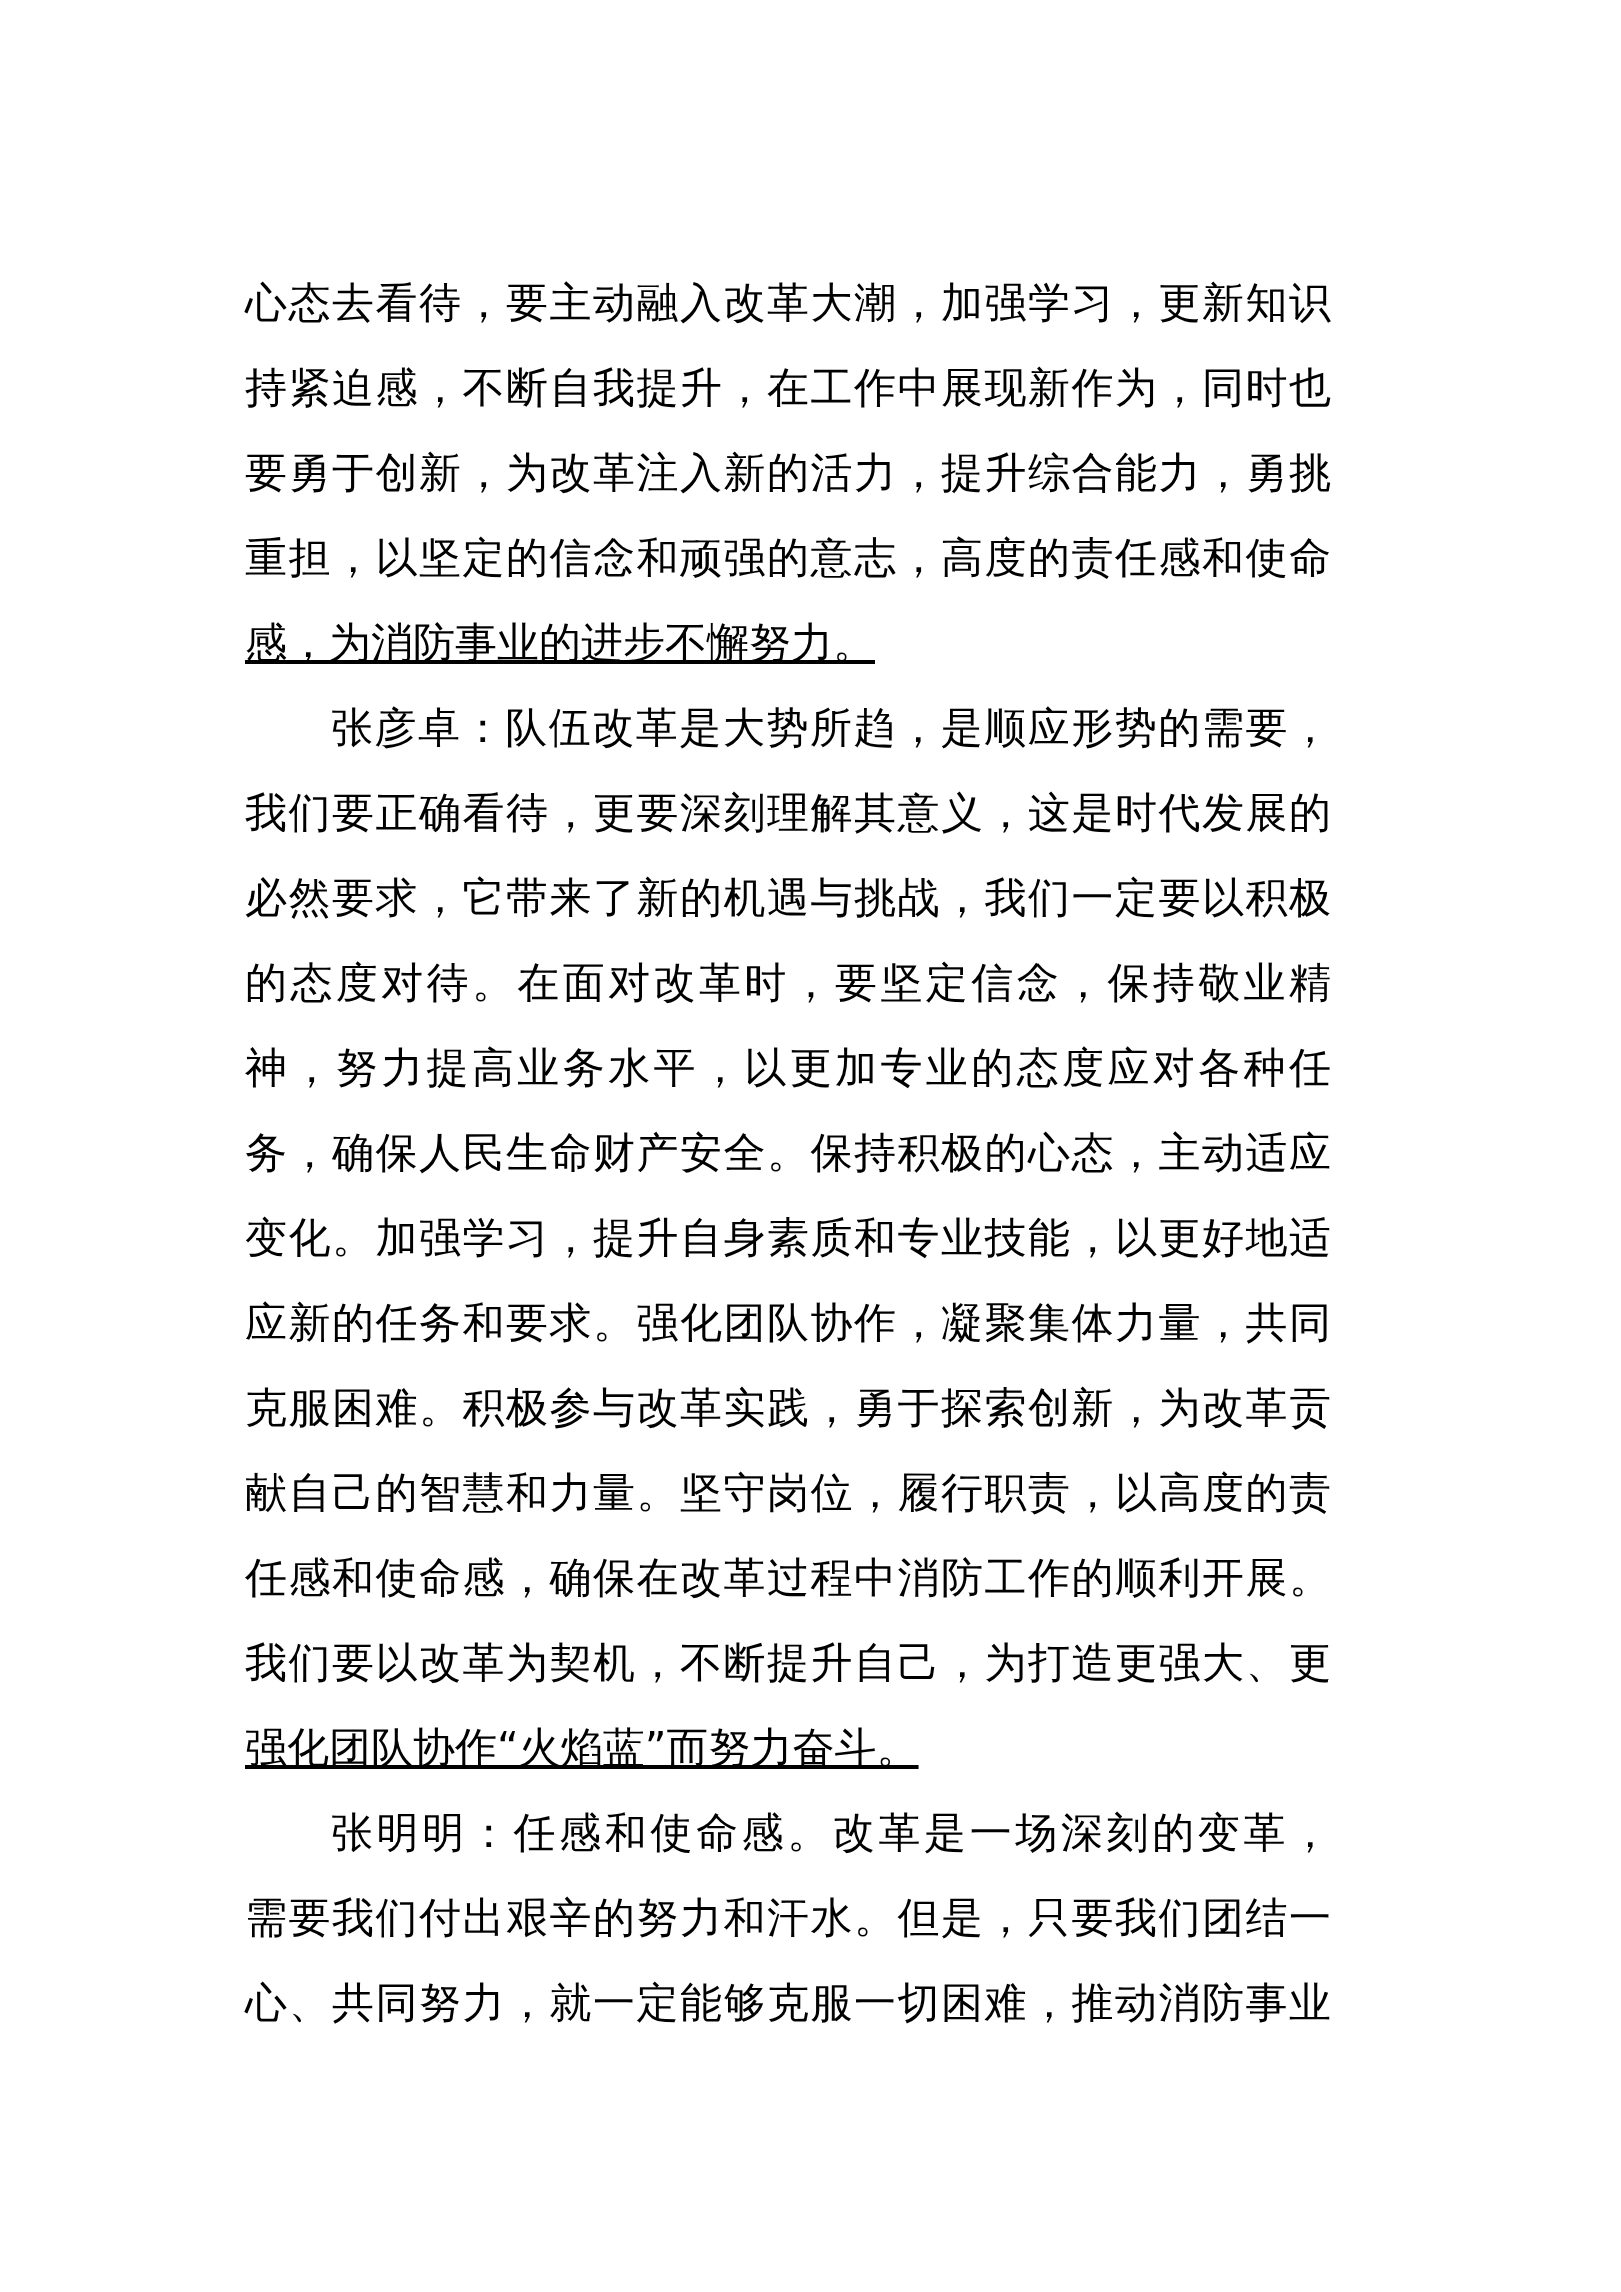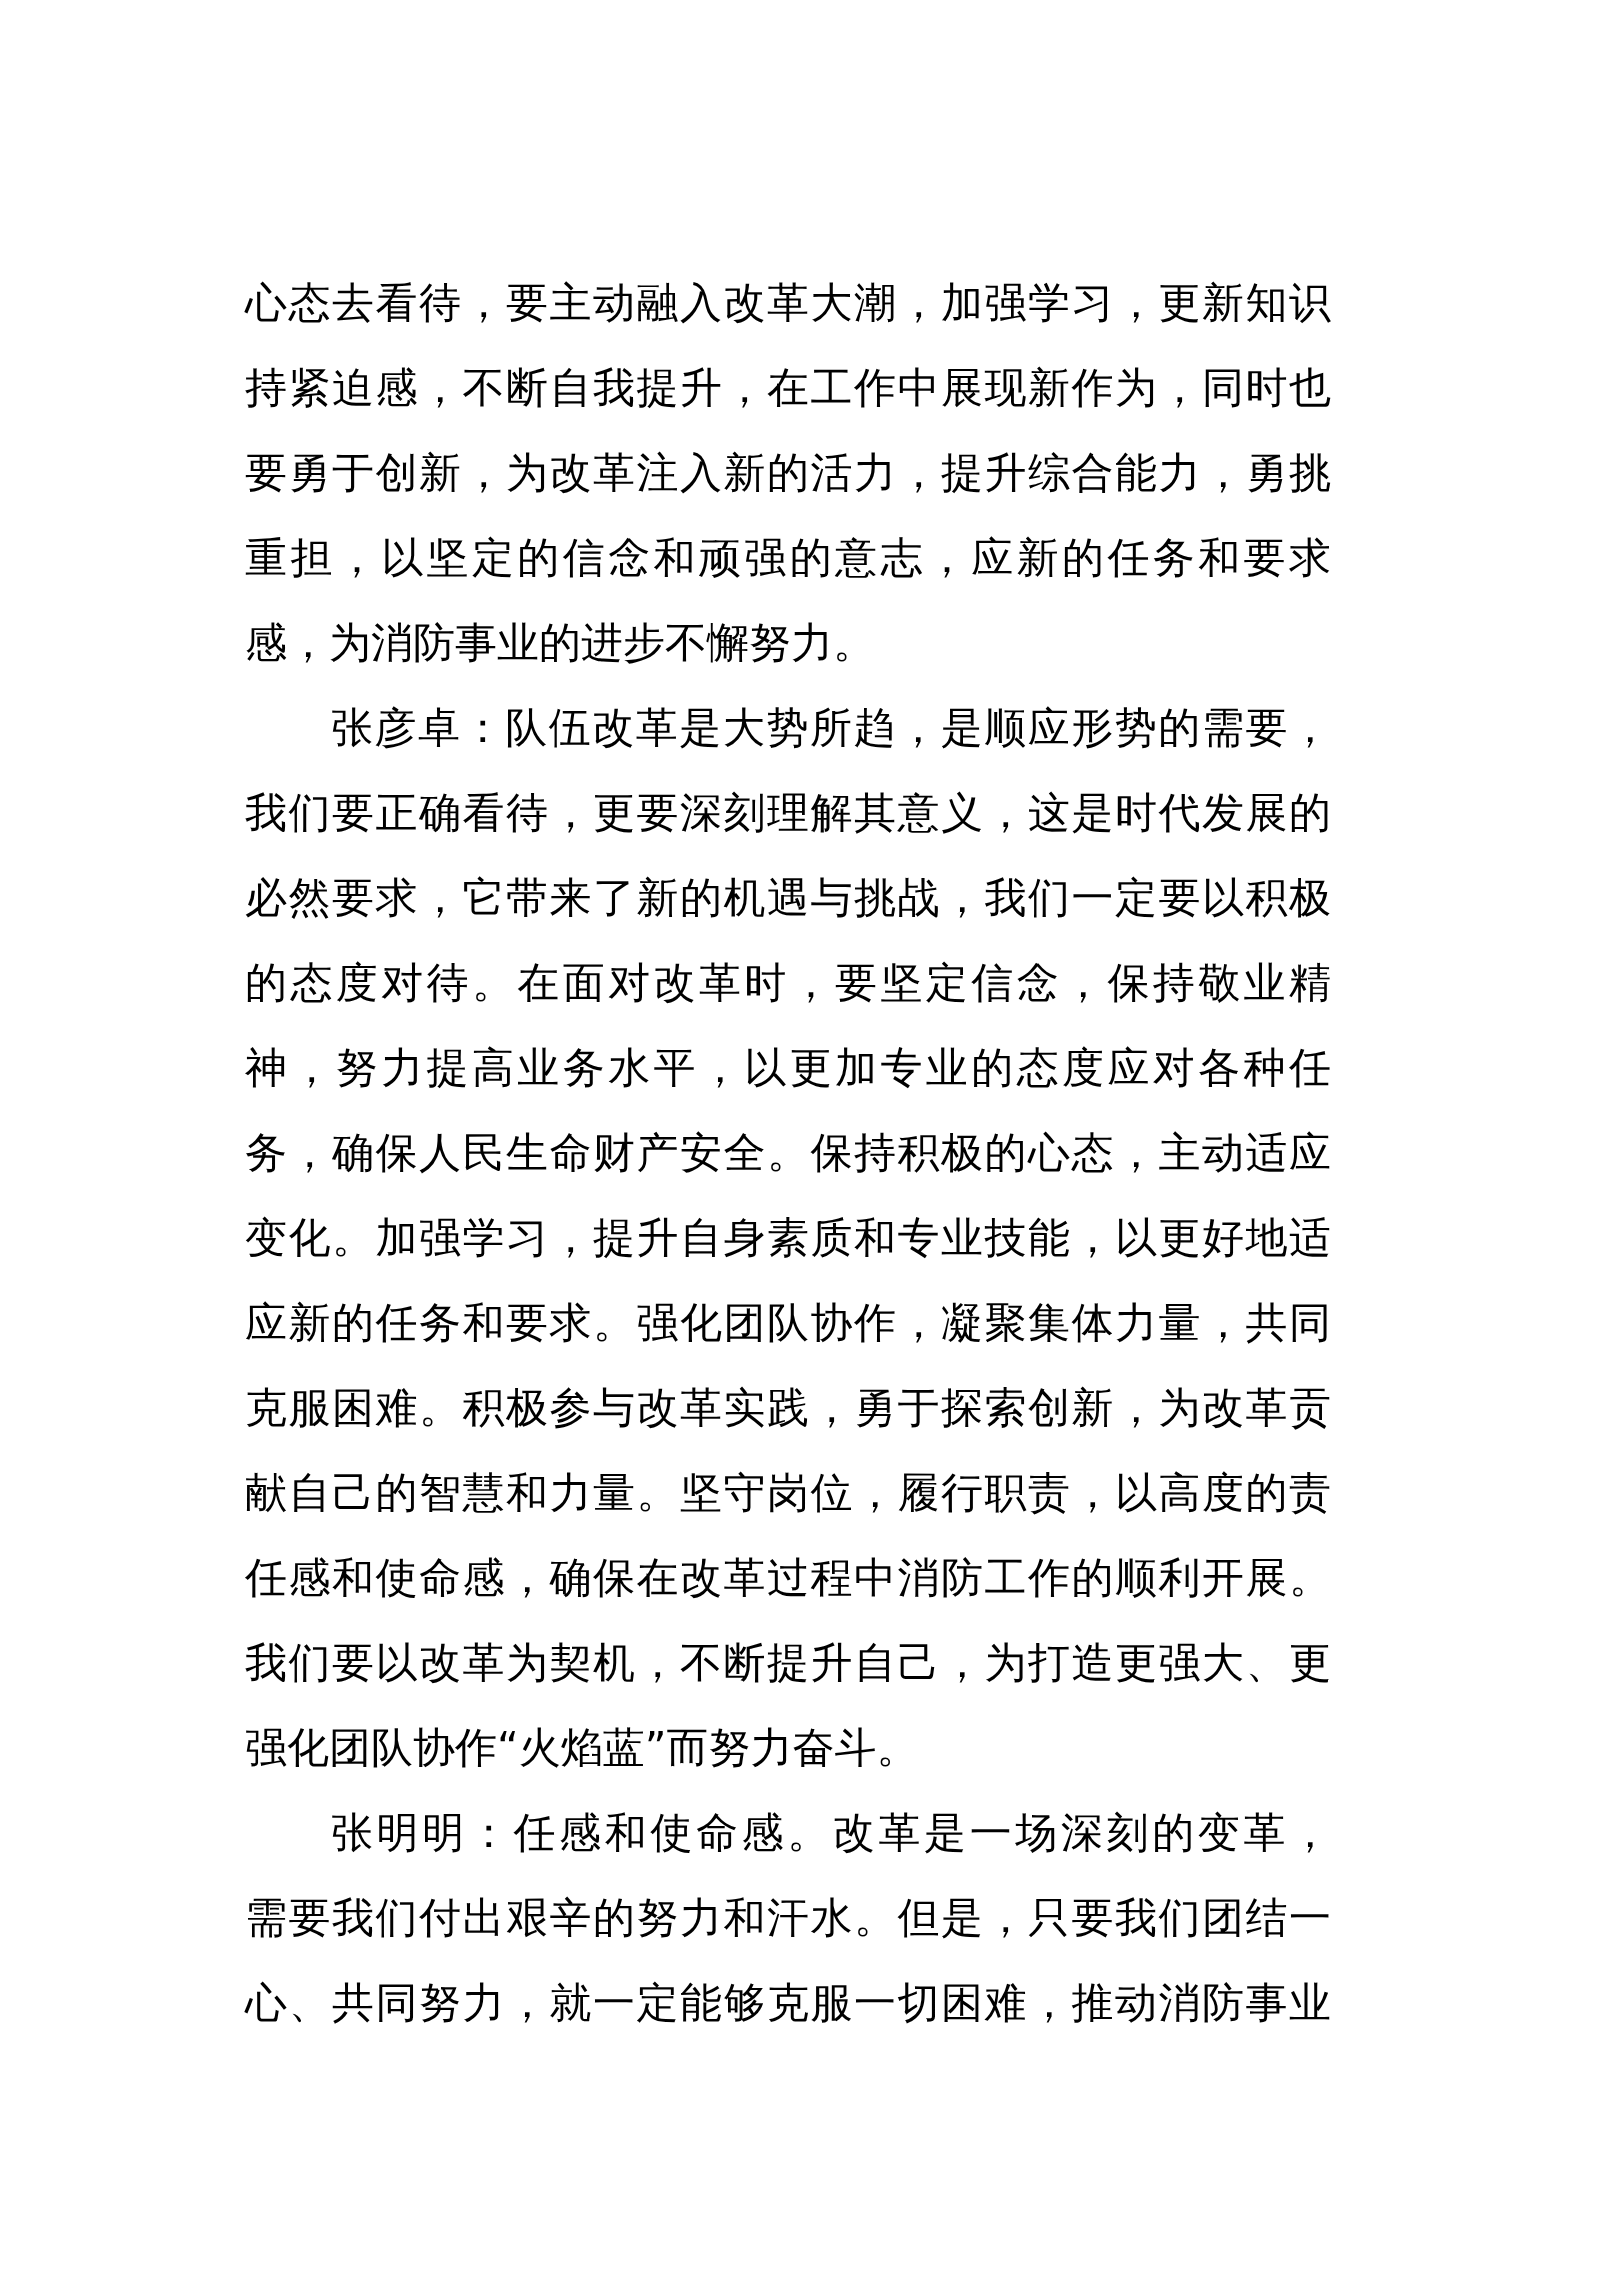--- a/index.html
+++ b/index.html
@@ -36,32 +36,33 @@
     text-align: justify;
     text-align-last: justify;
     white-space: normal;
   }
   .line.indent {
     text-indent: 86px;
   }
   .line.no-justify {
     text-align: right;
     text-align-last: left;
+    text-decoration: underline;
   }
 </style>
 </head>
 <body>
 
 <main class="page" style="background: rgb(255, 255, 255); margin-top: 44px;">
   <section class="text-block" style="color: rgb(0, 0, 0);">
       <div class="paragraph">
         <div class="line">心态去看待，要主动融入改革大潮，加强学习，更新知识</div>
         <div class="line">持紧迫感，不断自我提升，在工作中展现新作为，同时也</div>
         <div class="line">要勇于创新，为改革注入新的活力，提升综合能力，勇挑</div>
-        <div class="line">重担，以坚定的信念和顽强的意志，应新的任务和要求</div>
+        <div class="line">重担，以坚定的信念和顽强的意志，高度的责任感和使命</div>
         <div class="line no-justify">感，为消防事业的进步不懈努力。</div>
       </div>
       <div class="paragraph">
         <div class="line indent">张彦卓：队伍改革是大势所趋，是顺应形势的需要，</div>
         <div class="line">我们要正确看待，更要深刻理解其意义，这是时代发展的</div>
         <div class="line">必然要求，它带来了新的机遇与挑战，我们一定要以积极</div>
         <div class="line">的态度对待。在面对改革时，要坚定信念，保持敬业精</div>
         <div class="line">神，努力提高业务水平，以更加专业的态度应对各种任</div>
         <div class="line">务，确保人民生命财产安全。保持积极的心态，主动适应</div>
         <div class="line">变化。加强学习，提升自身素质和专业技能，以更好地适</div>

